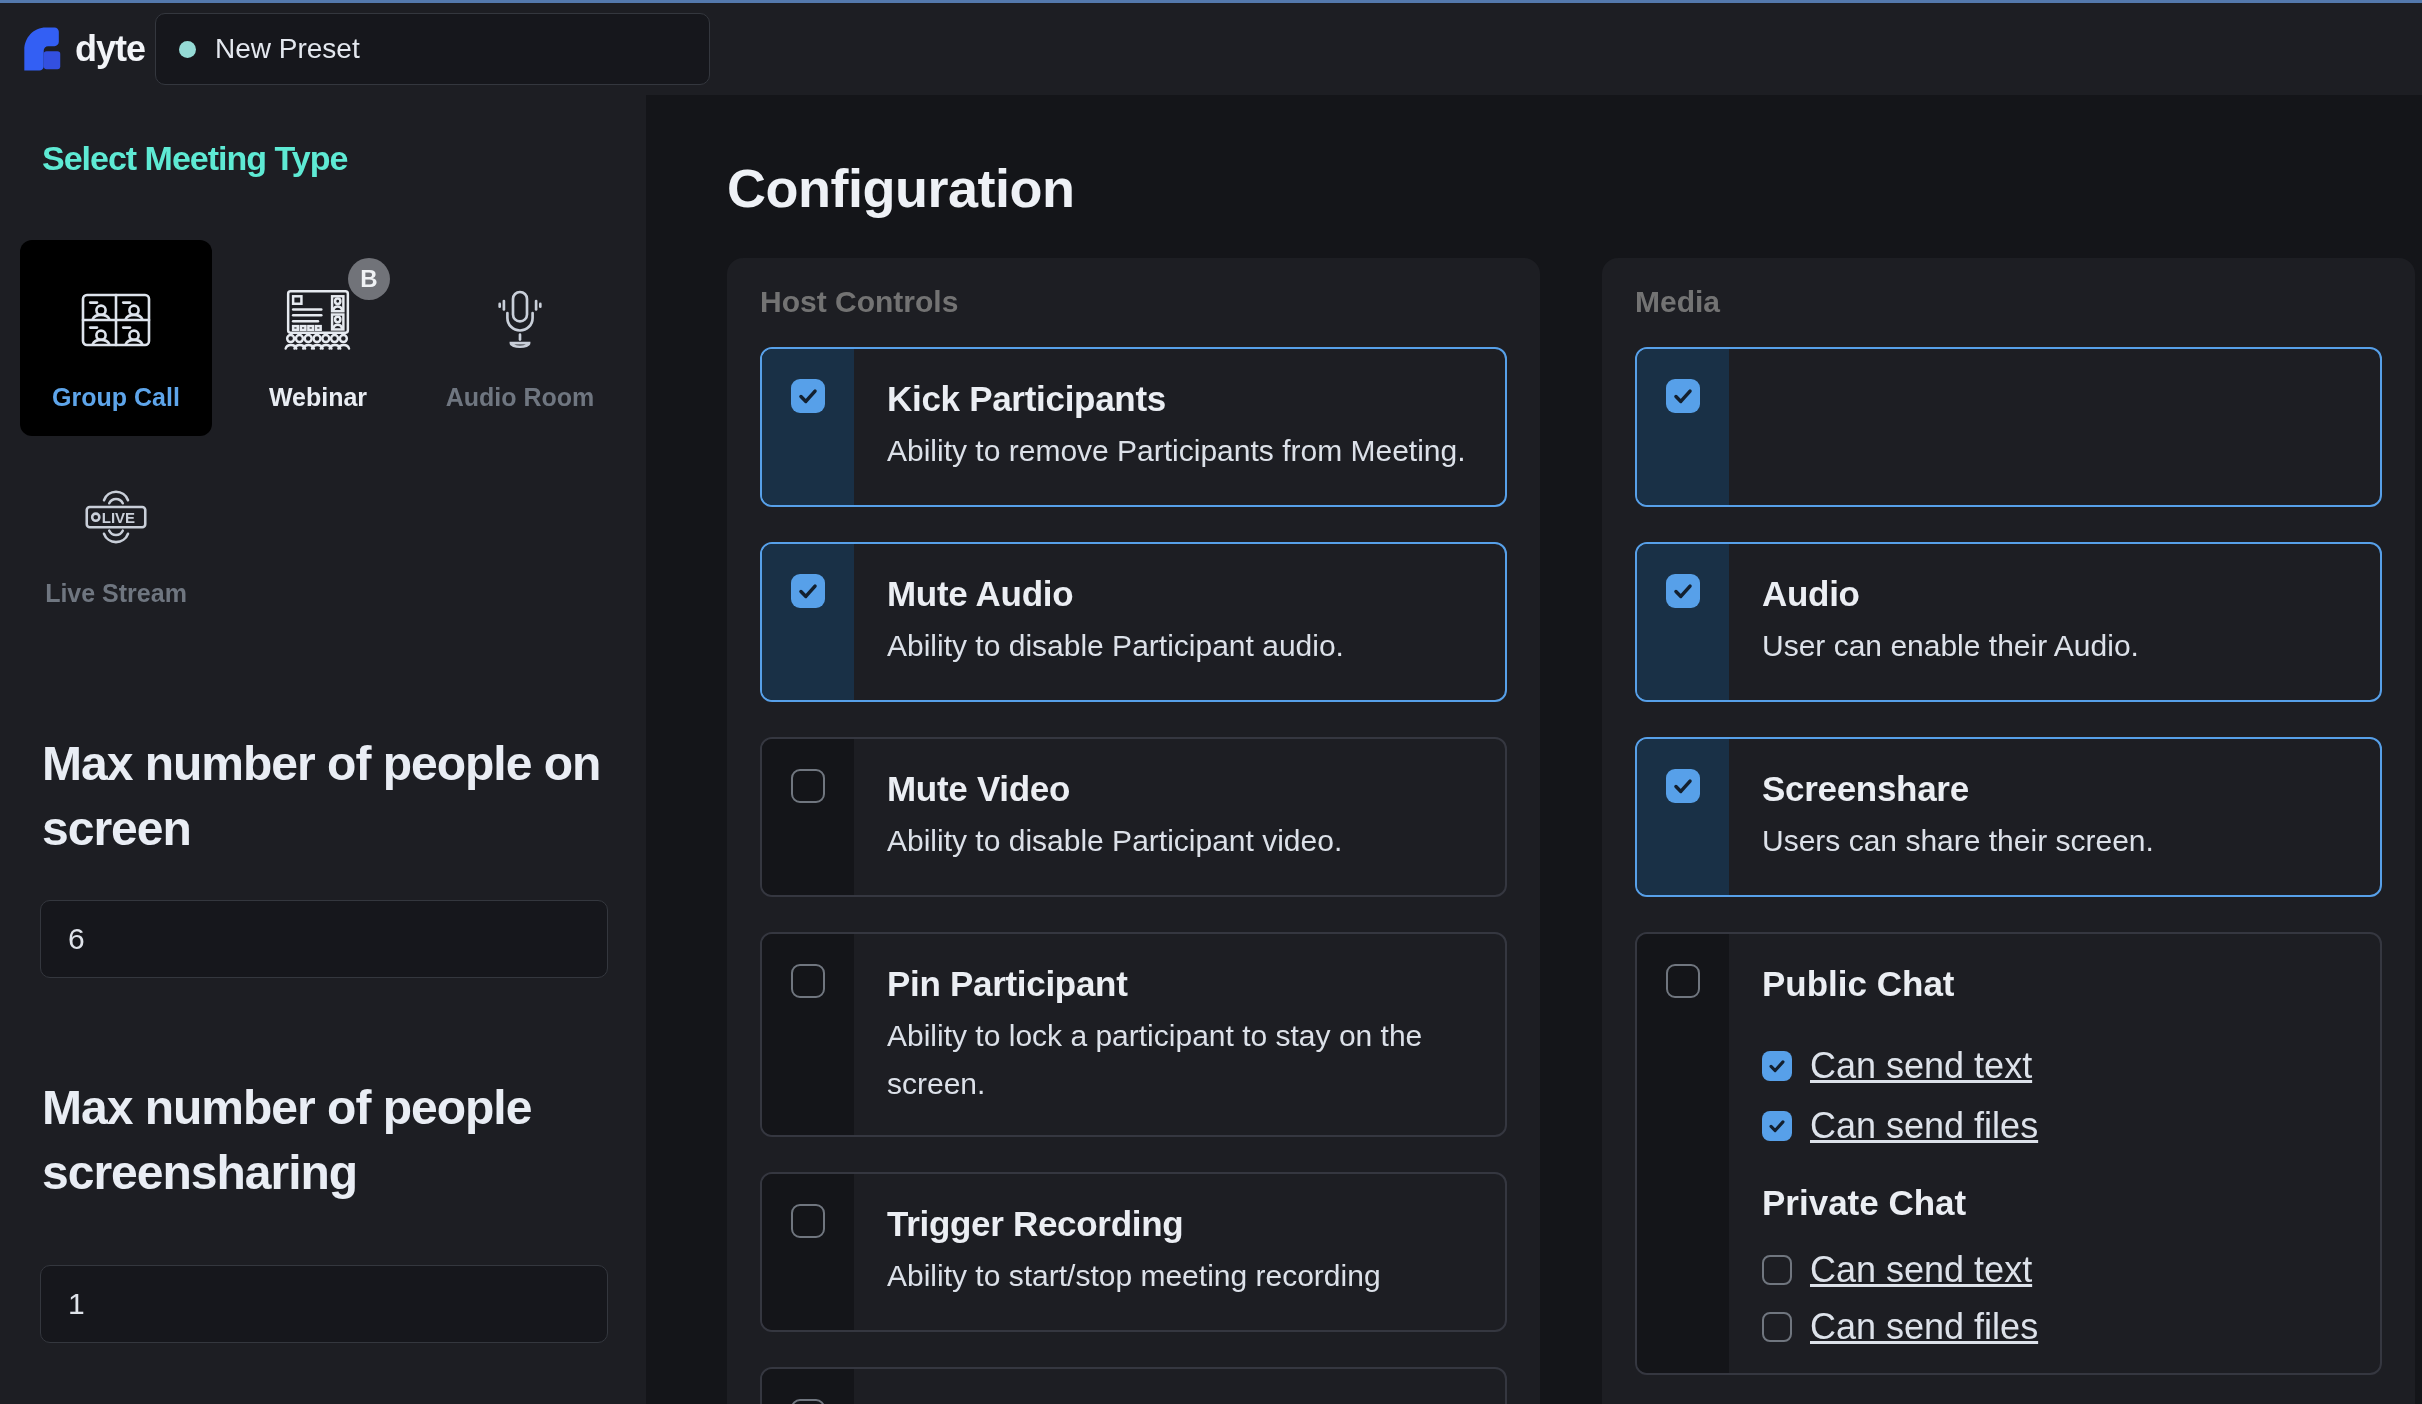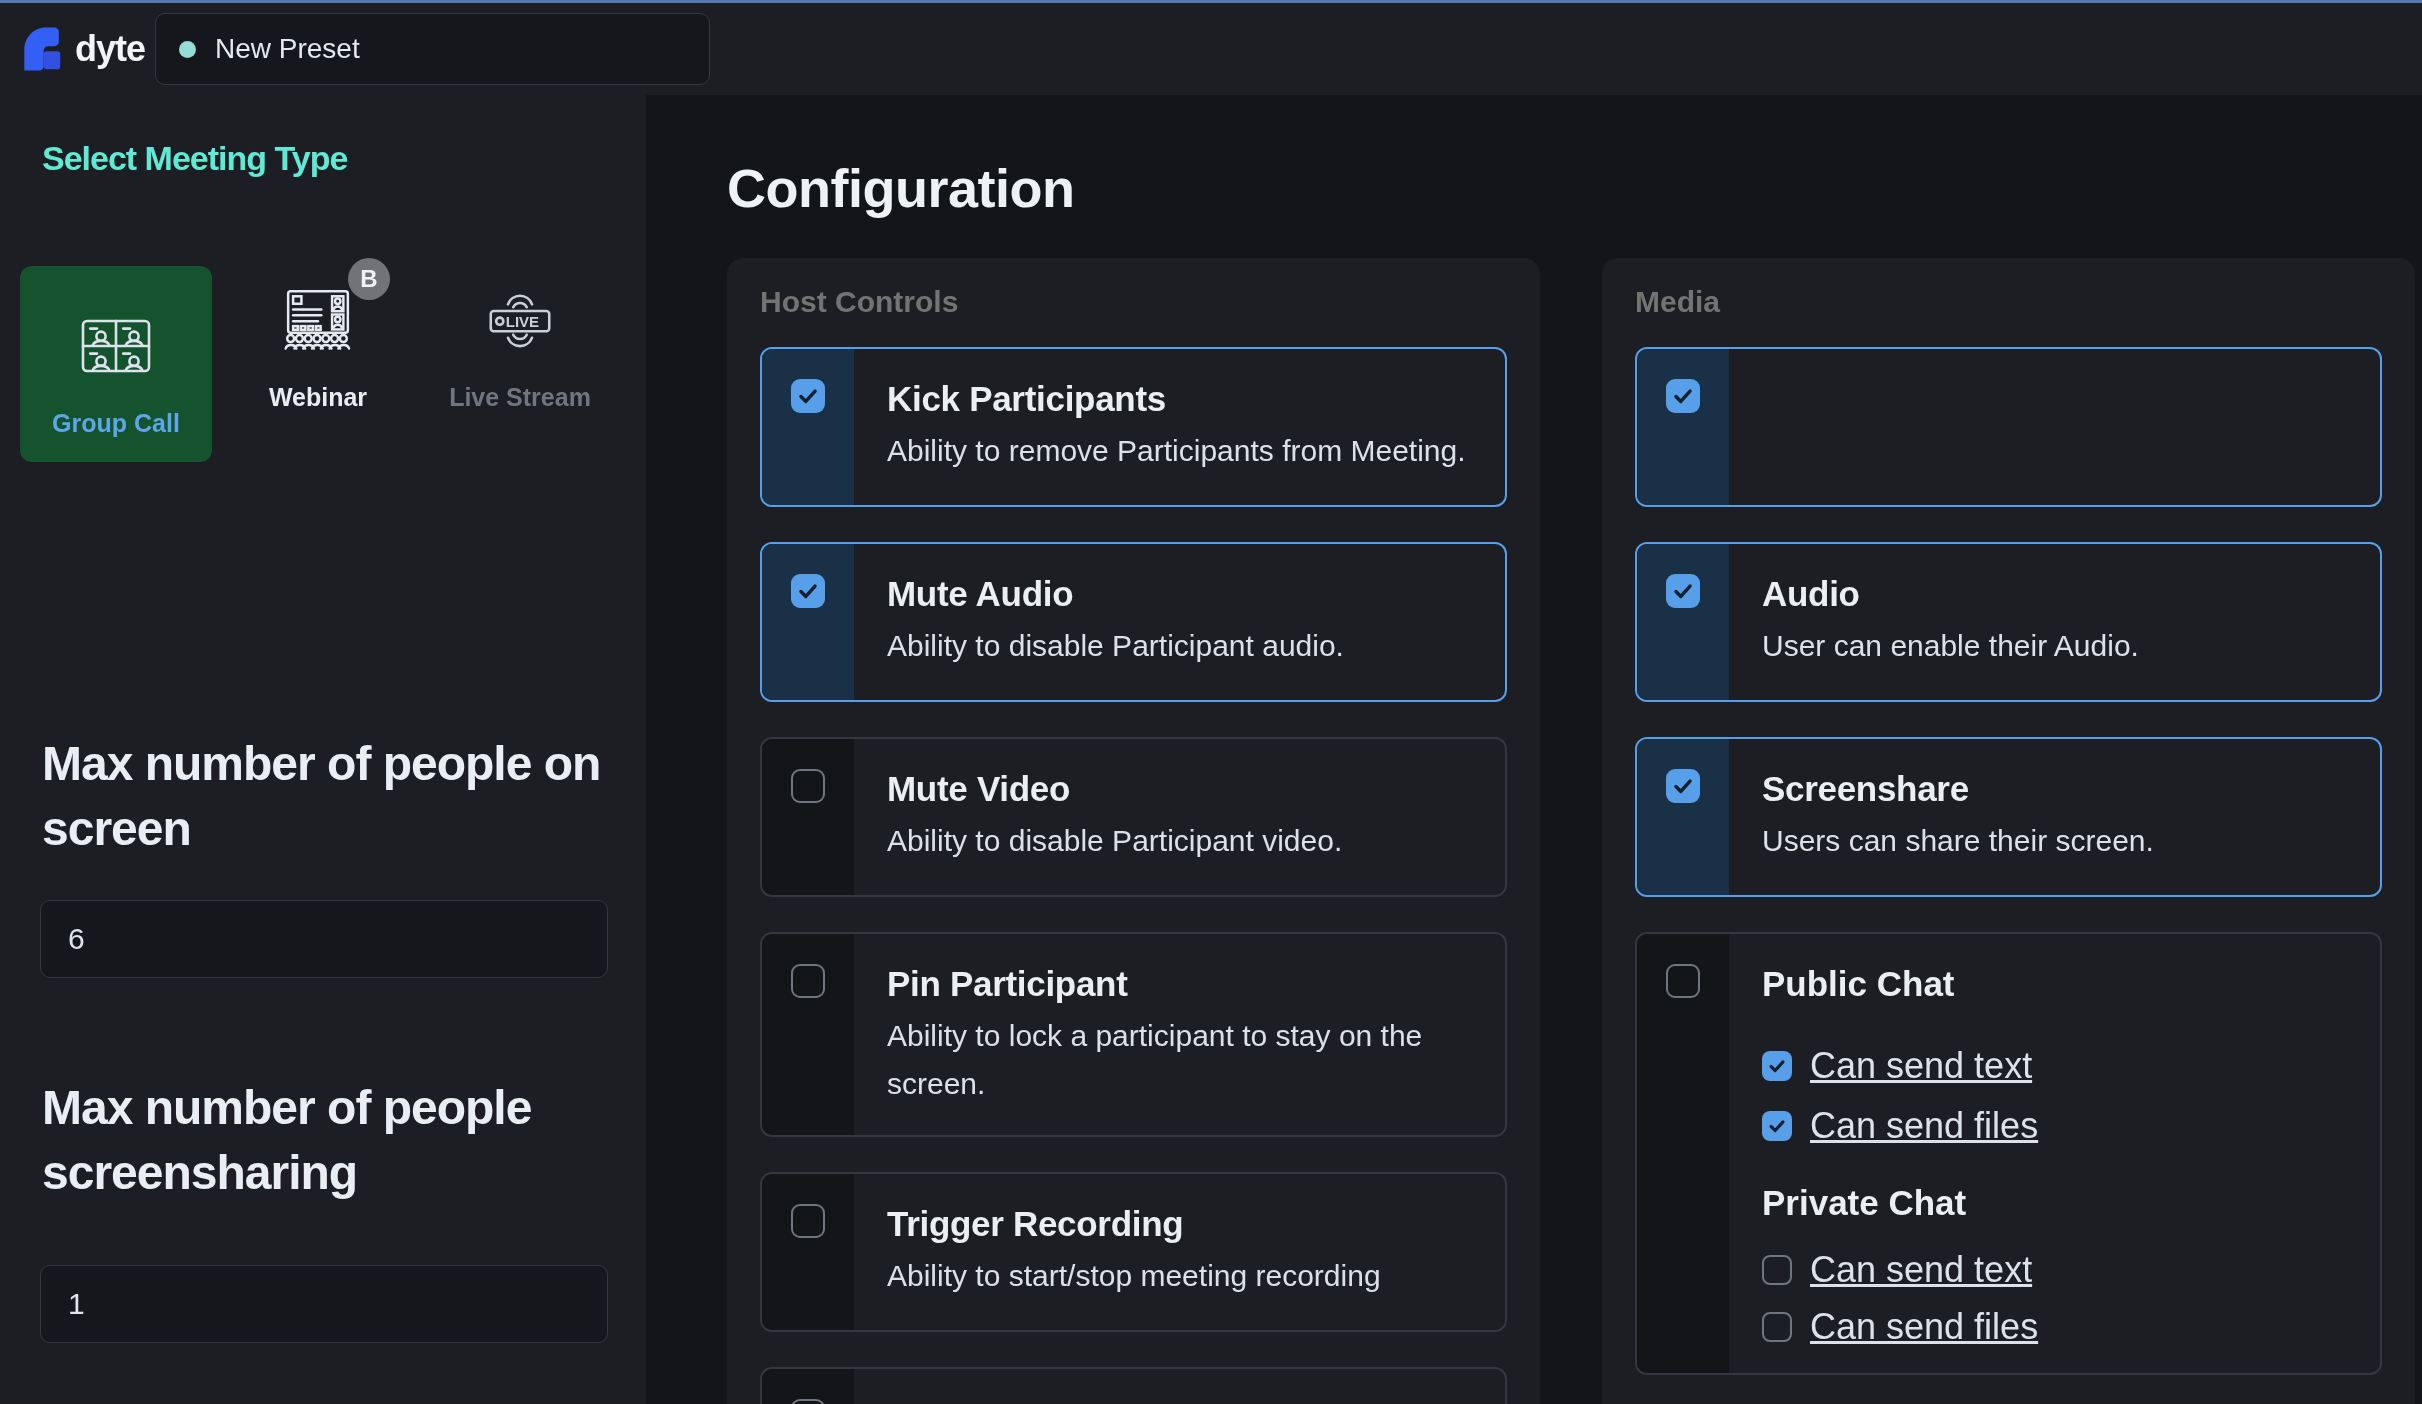--- a/index.html
+++ b/index.html
@@ -11,21 +11,21 @@
   #brand { display:flex; align-items:center; }
   #brand-name { color:#f2f4f8; font-size:36px; font-weight:bold; letter-spacing:-1px; margin-left:9px; }
   #preset-box { position:absolute; left:155px; top:10px; width:555px; height:72px; border:1px solid #34373e; background:#16171c; border-radius:10px; display:flex; align-items:center; padding-left:23px; }
   #preset-dot { width:17px; height:17px; border-radius:50%; background:#95dbd6; }
   #preset-name { margin-left:19px; font-size:28px; color:#e4e8ef; }
   
   #sidebar { position:absolute; left:0; top:95px; width:646px; bottom:0; background:#1d1e23; }
   #sidebar-title { position:absolute; left:42px; top:44px; font-size:34px; font-weight:bold; color:#5eead4; letter-spacing:-1px; }
   #type-grid { position:absolute; left:20px; top:145px; width:606px; display:grid; grid-template-columns:repeat(3,192px); grid-column-gap:10px; grid-row-gap:0px; }
   .tile { position:relative; width:192px; height:196px; border-radius:12px; display:flex; flex-direction:column; align-items:center; justify-content:center; }
-  .tile.selected { background:#14532d;margin-top:26px; }
+  .tile.selected { background:#000000; }
   .tile-icon { height:110px; display:flex; align-items:center; justify-content:center; }
   .tile-label { margin-top:8px; font-size:25px; font-weight:600; }
   .tile.selected .tile-label { color:#5ea5ea; }
   .tile.normal .tile-label { color:#e9edf3; }
   .tile.dim .tile-label { color:#6f7680; }
   .badge { position:absolute; top:18px; right:24px; width:42px; height:42px; border-radius:50%; background:#717379; color:#f0f2f5; font-size:24px; font-weight:bold; display:flex; align-items:center; justify-content:center; }
   .side-h { position:absolute; left:42px; width:604px; font-size:48px; font-weight:bold; color:#e9edf4; line-height:65px; letter-spacing:-1px; }
   .side-input { position:absolute; left:40px; width:568px; height:78px; background:#16171c; border:1px solid #34373e; border-radius:10px; font-size:30px; color:#dfe3ea; display:flex; align-items:center; padding-left:27px; }
   
   #main { position:absolute; left:646px; top:95px; right:0; bottom:0; background:#141519; overflow:hidden; }
@@ -133,20 +133,35 @@
               <path d="M12.1 36.5 c0.8-2.8 5.6-2.8 6.4 0"></path>
               <path d="M17.4 36.5 c0.8-2.8 5.6-2.8 6.4 0"></path>
               <path d="M22.7 36.5 c0.8-2.8 5.6-2.8 6.4 0"></path>
               <path d="M28 36.5 c0.8-2.8 5.6-2.8 6.4 0"></path>
               <path d="M33.3 36.5 c0.8-2.8 5.6-2.8 6.4 0"></path>
           </svg>
         </div>
         <div class="tile-label">Webinar</div>
       </div>
 
+      <div class="tile dim">
+        <div class="tile-icon">
+          <svg width="56" height="62" viewBox="0 0 40 44" fill="none" stroke="#c9cfd9" stroke-width="1.9" stroke-linecap="round">
+            <rect x="15" y="2" width="10" height="21" rx="5"></rect>
+            <path d="M11 17 v3.5 a9 9 0 0 0 18 0 V17"></path>
+            <path d="M20 32.5 V36"></path>
+            <path d="M13.5 38.5 a6.5 2.6 0 0 0 13 0 Z"></path>
+            <path d="M8.5 8.5 v6"></path>
+              <path d="M5.5 10.5 v2"></path>
+            <path d="M31.5 8.5 v6"></path>
+              <path d="M34.5 10.5 v2"></path>
+          </svg>
+        </div>
+        <div class="tile-label">Audio Room</div>
+      </div>
 
       <div class="tile dim">
         <div class="tile-icon">
           <svg width="66" height="60" viewBox="0 0 44 40" fill="none" stroke="#c9cfd9" stroke-width="1.7" stroke-linecap="round">
             <rect x="2.5" y="14" width="39" height="13.5" rx="2"></rect>
             <circle cx="8.5" cy="20.8" r="2.4"></circle>
             <text x="12.5" y="24.8" font-size="10" font-weight="bold" fill="#c9cfd9" stroke="none" font-family="Liberation Sans, sans-serif">LIVE</text>
             <path d="M14 9.5 a8.5 8.5 0 0 1 16 0"></path>
               <path d="M17.5 11.5 a5 5 0 0 1 9 0"></path>
             <path d="M14 31.8 a8.5 8.5 0 0 0 16 0"></path>

